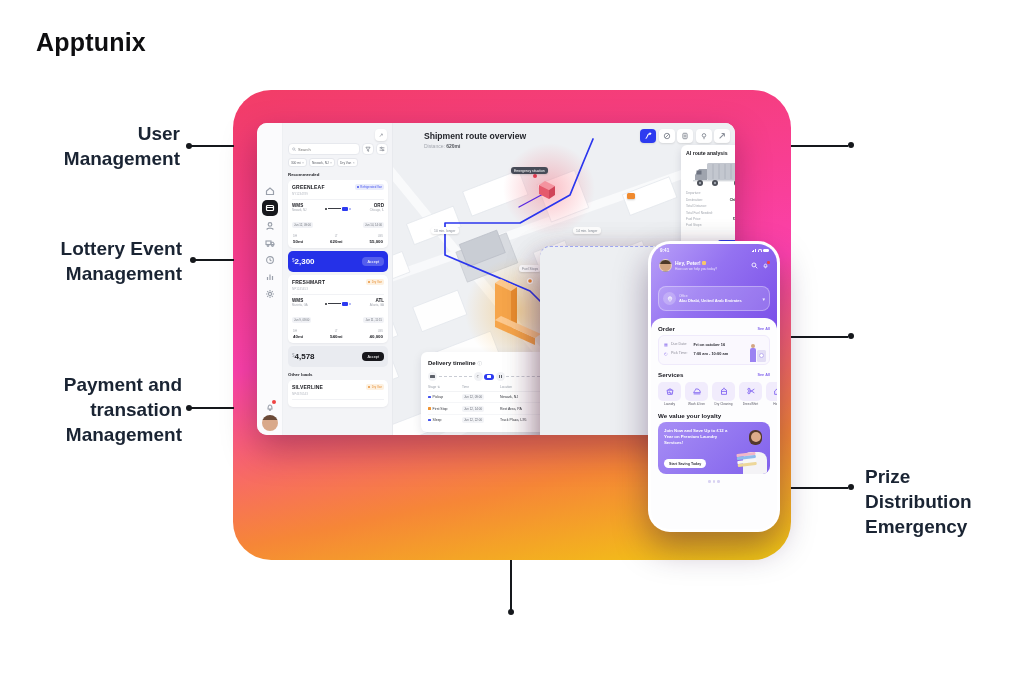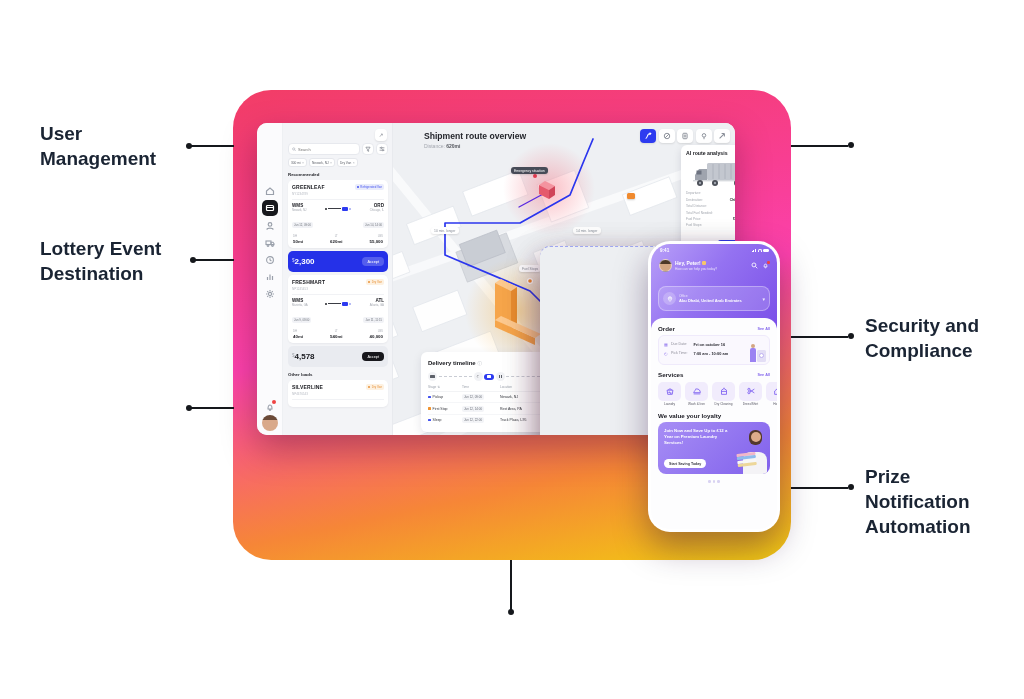--- a/index.html
+++ b/index.html
@@ -5,21 +5,21 @@
   * { margin:0; padding:0; box-sizing:border-box; }
   html,body { background:#ffffff; }
   body { font-family:"Liberation Sans", sans-serif; }
   .stage { position:relative; width:1024px; height:699px; background:#fff; overflow:hidden; }
 
   
   .logo { position:absolute; left:36px; top:28px; font-size:25px; font-weight:800; color:#0e0e10; letter-spacing:.2px; }
 
   
   .callout { position:absolute; color:#1a2433; font-size:19px; font-weight:600; line-height:1.32; }
-  .callout.left-side { text-align:left; }
+  .callout.left-side { text-align:right; }
   .conn-line { position:absolute; background:#15181c; height:1.6px; }
   .conn-vline { position:absolute; background:#15181c; width:1.6px; }
   .conn-dot { position:absolute; width:6px; height:6px; border-radius:50%; background:#15181c; }
 
   
   .hero { position:absolute; left:233px; top:90px; width:558px; height:470px; border-radius:38px;
           background:linear-gradient(168deg,#f23d66 0%, #f83e92 32%, #fb41ab 48%, #f68637 78%, #f2c514 98%); }
 
   
   .dash { position:absolute; left:257px; top:123px; width:478px; height:312px; border-radius:10px;
@@ -207,42 +207,43 @@
   .b-woman .tw { position:absolute; right:14px; bottom:9px; width:19px; height:13px; transform:rotate(-7deg); }
   .b-woman .tw i { display:block; height:3px; border-radius:1px; margin-top:.6px; }
   .dots { display:flex; gap:2px; align-items:center; justify-content:center; margin-top:6px; }
   .dots .d { width:2.6px; height:2.6px; border-radius:50%; background:#d9d3f2; }
 </style>
 </head>
 <body>
 
 <div class="stage">
 
+  <div class="logo">Apptunix</div>
 
   <div class="hero"></div>
 
   <div class="callout left-side" style="left:40px;top:121px;width:140px;">User Management</div>
   <div class="conn-dot" style="left:186px;top:143px;"></div>
   <div class="conn-line" style="left:191px;top:145px;width:43px;"></div>
 
-  <div class="callout left-side" style="left:40px;top:236px;width:142px;">Lottery Event Destination</div>
+  <div class="callout left-side" style="left:40px;top:236px;width:142px;">Lottery Event Management</div>
   <div class="conn-dot" style="left:190px;top:257px;"></div>
   <div class="conn-line" style="left:195px;top:259px;width:39px;"></div>
 
+  <div class="callout left-side" style="left:40px;top:372px;width:142px;">Payment and transation Management</div>
   <div class="conn-dot" style="left:186px;top:405px;"></div>
   <div class="conn-line" style="left:191px;top:407px;width:43px;"></div>
 
   <div class="conn-line" style="left:791px;top:145px;width:57px;"></div>
   <div class="conn-dot" style="left:848px;top:142px;"></div>
 
-  <div class="callout" style="left:865px;top:313px;width:130px;">Security and Compliance</div>
   <div class="conn-line" style="left:791px;top:336px;width:57px;"></div>
   <div class="conn-dot" style="left:848px;top:333px;"></div>
 
-  <div class="callout" style="left:865px;top:464px;width:120px;">Prize Notification Automation</div>
+  <div class="callout" style="left:865px;top:464px;width:120px;">Prize Distribution Emergency</div>
   <div class="conn-line" style="left:791px;top:487px;width:57px;"></div>
   <div class="conn-dot" style="left:848px;top:484px;"></div>
 
   <div class="conn-vline" style="left:510px;top:560px;height:50px;"></div>
   <div class="conn-dot" style="left:508px;top:609px;"></div>
 
   <div class="dash">
 
     <div class="map">
       <svg width="452" height="312" viewBox="0 0 452 312">

